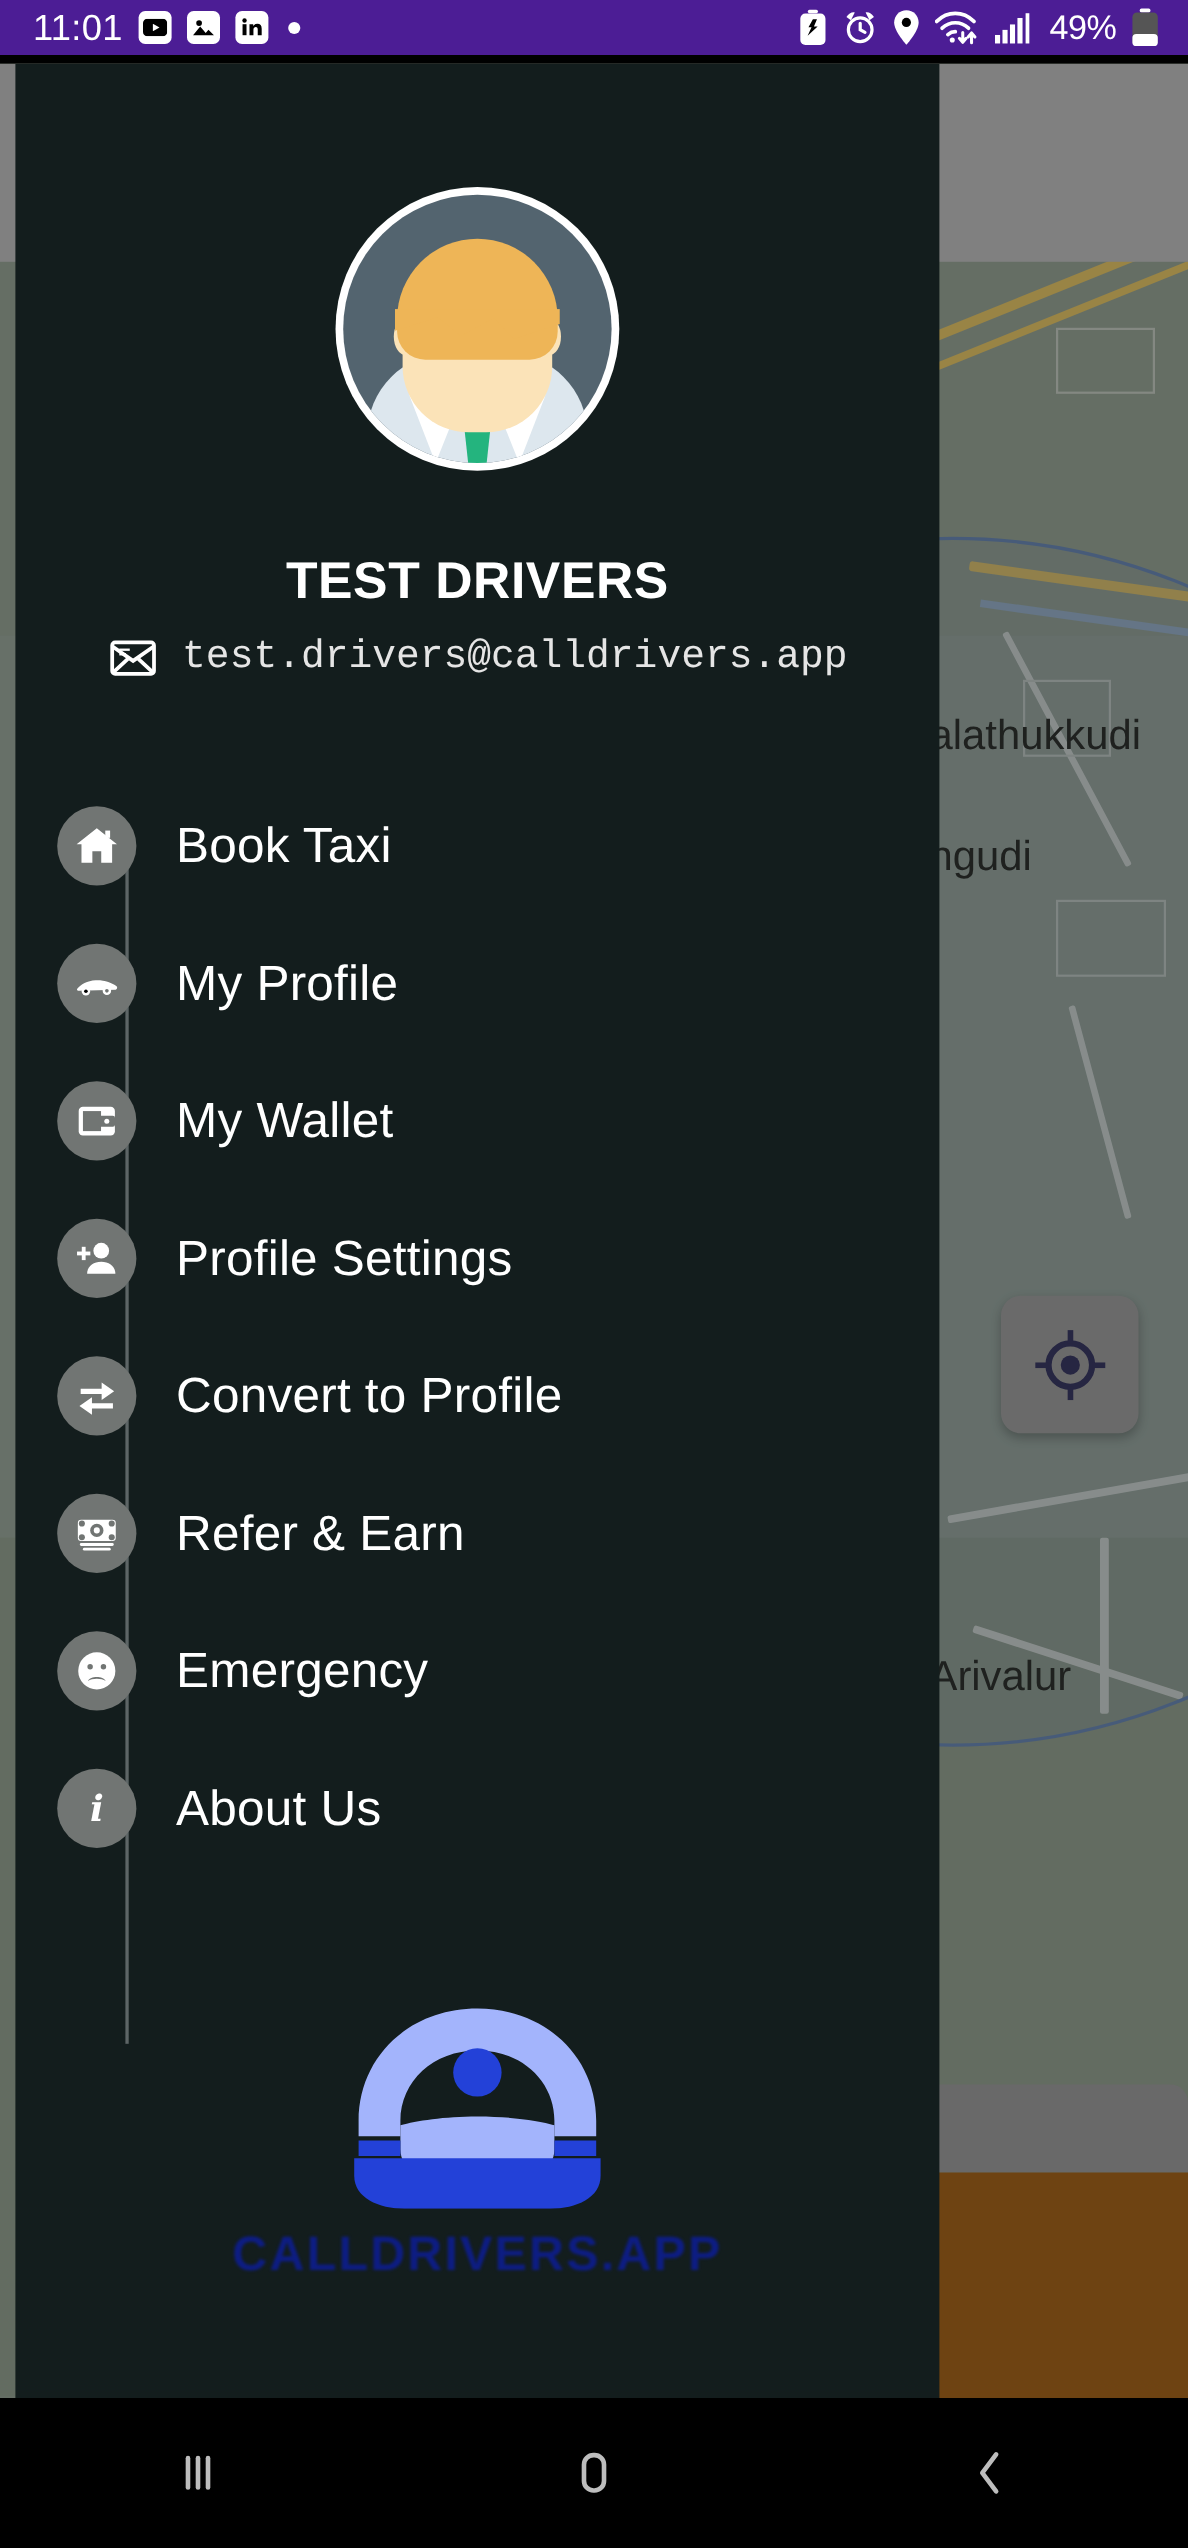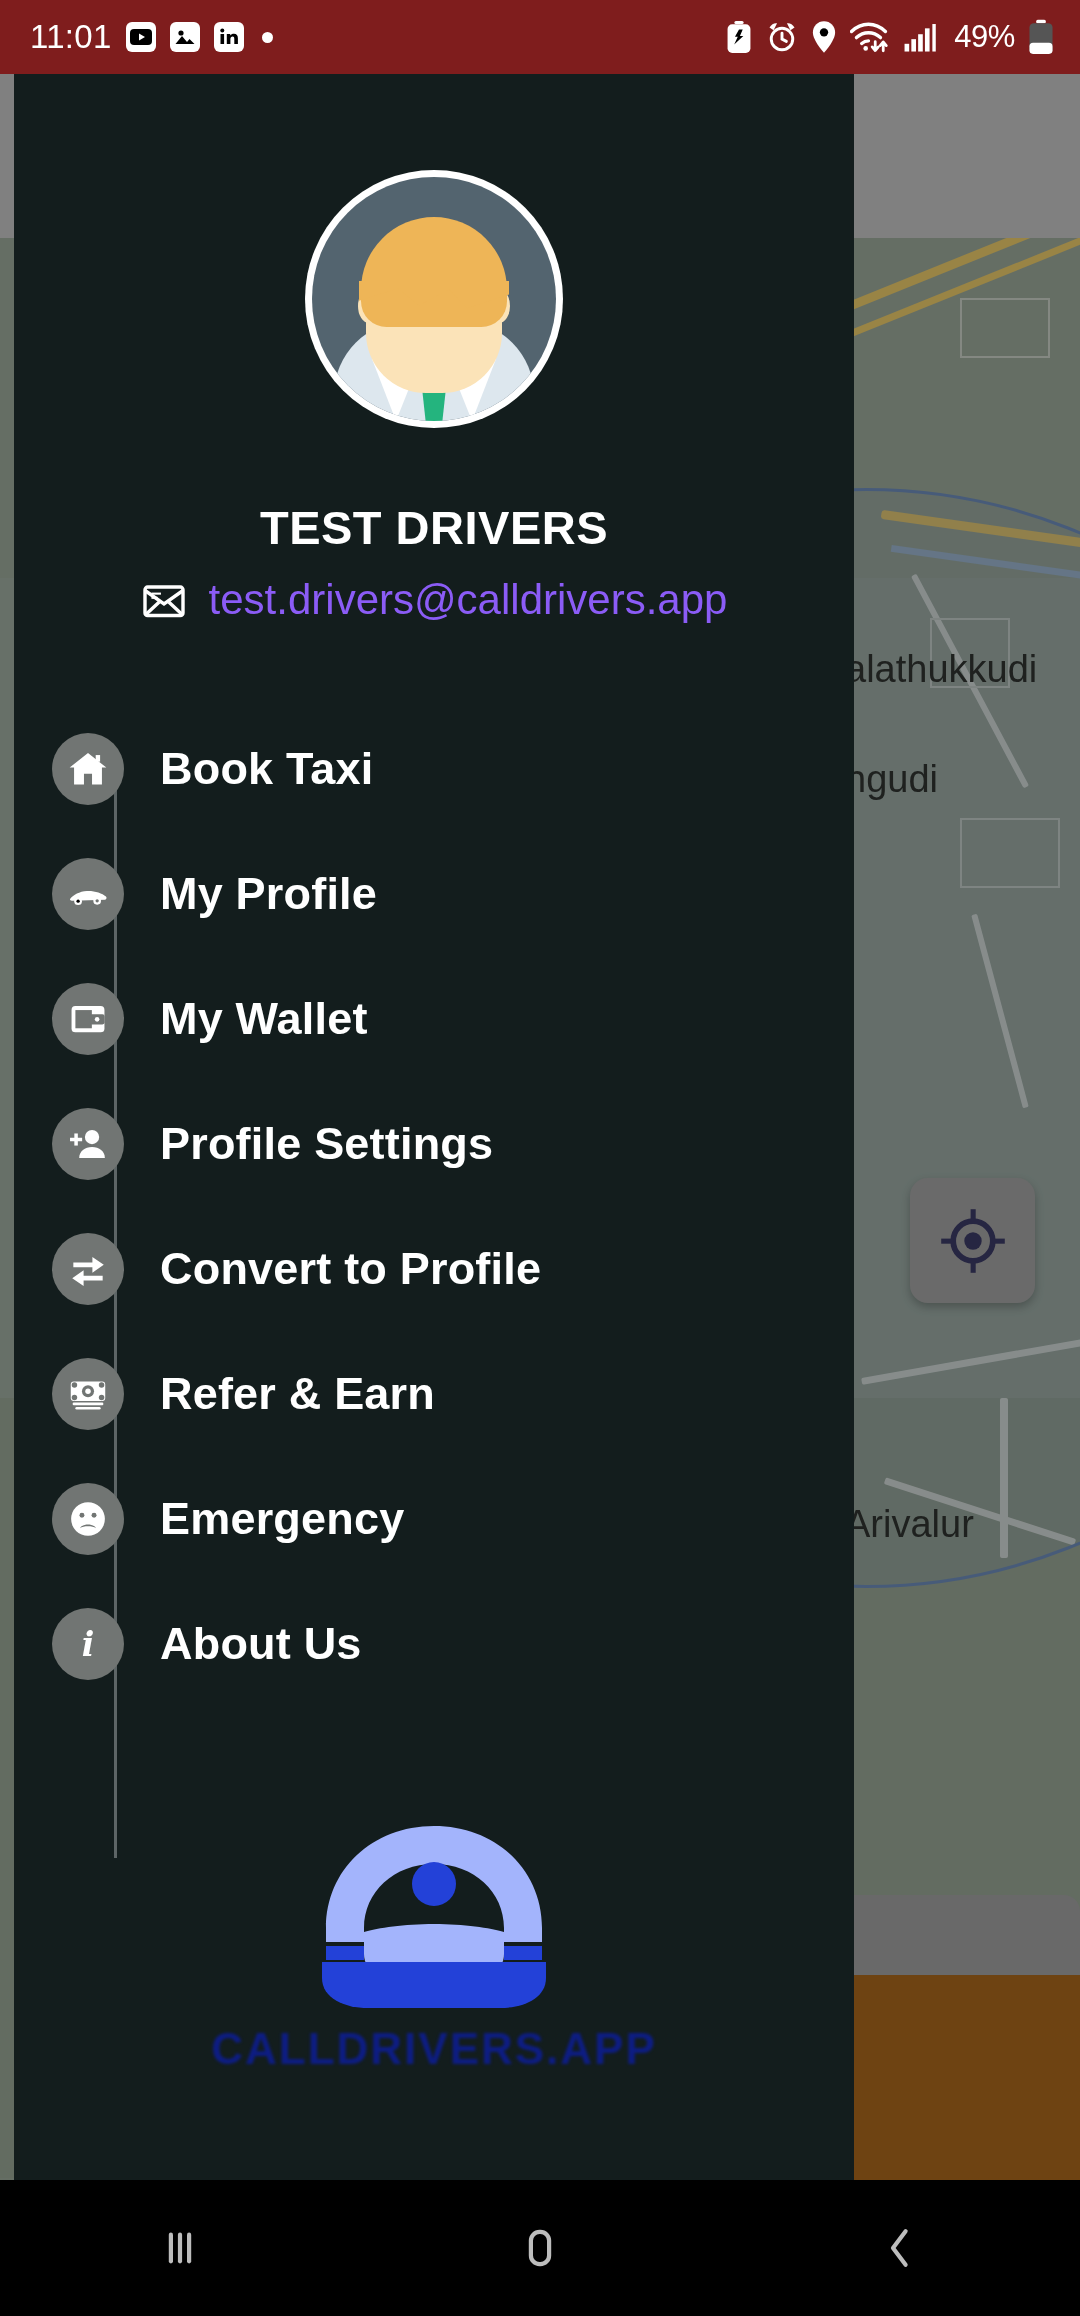--- a/index.html
+++ b/index.html
@@ -6,22 +6,22 @@
   html,body {
     width:1080px; height:2316px;
     background:#000;
     font-family:"Liberation Sans", sans-serif;
     overflow:hidden;
   }
   #screen { position:relative; width:1080px; height:2316px; background:#000; overflow:hidden; }
 
   
   #statusbar {
-    position:absolute; left:0; top:0; width:1080px; height:74px;
-    background:#7f1d1d; color:#fff; display:flex; align-items:center;
+    position:absolute; left:0; top:0; width:1080px; height:50px;
+    background:#4c1d95; color:#fff; display:flex; align-items:center;
     padding:0 26px 0 30px; z-index:60;
   }
   #sb-left { display:flex; align-items:center; gap:14px; }
   #sb-clock { font-size:33px; letter-spacing:0.3px; font-weight:400; color:#fff; }
   #sb-right { margin-left:auto; display:flex; align-items:center; gap:13px; }
   .sbicon { display:block; }
   #sb-batterytext { font-size:31px; color:#fff; margin-left:4px; letter-spacing:-0.4px; }
   .app-badge { width:30px; height:30px; border-radius:6px; background:#fff; display:flex; align-items:center; justify-content:center; }
   #sb-dot { width:11px; height:11px; border-radius:50%; background:#fff; margin-left:4px; }
 
@@ -124,34 +124,34 @@
   }
 
   #username {
     position:absolute; left:0; top:442px; width:840px; text-align:center;
     font-size:47px; font-weight:bold; color:#fff; letter-spacing:0.5px;
   }
   #emailrow {
     position:absolute; left:0; top:518px; width:840px;
     display:flex; align-items:center; justify-content:center; gap:22px;
   }
-  #emailtext { font-size:42px; color:#8b5cf6; }
+  #emailtext { font-size:36px; color:#e5e5e5;font-family:Liberation Mono, monospace; }
 
   
   #menu { position:absolute; left:38px; top:648px; width:800px; }
   #timeline { position:absolute; left:62px; top:52px; width:3px; height:1100px; background:#5d6566; }
   .menu-item {
     position:relative; display:flex; align-items:center; height:125px; gap:36px;
   }
   .menu-icon {
     position:relative; z-index:2; flex:0 0 auto;
     width:72px; height:72px; border-radius:50%; background:#717573;
     display:flex; align-items:center; justify-content:center;
   }
-  .menu-label { font-size:45px; font-weight:bold; color:#fff; white-space:nowrap; letter-spacing:0.2px; }
+  .menu-label { font-size:45px; font-weight:normal; color:#fff; white-space:nowrap; letter-spacing:0.2px; }
 
   
   #logo-wrap { position:absolute; left:0; top:1760px; width:840px; text-align:center; }
   #logo-mark { display:inline-block; }
   #logo-text {
     margin-top:12px; font-size:44px; font-weight:bold; color:#0d1d8c;
     letter-spacing:2px; filter:blur(1.6px); opacity:0.92;
   }
 
   

